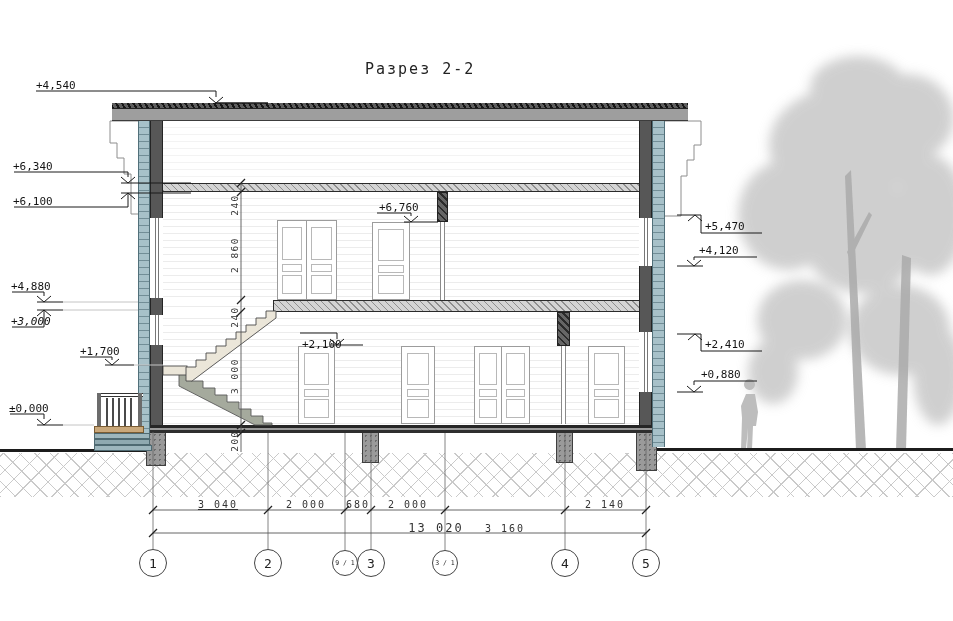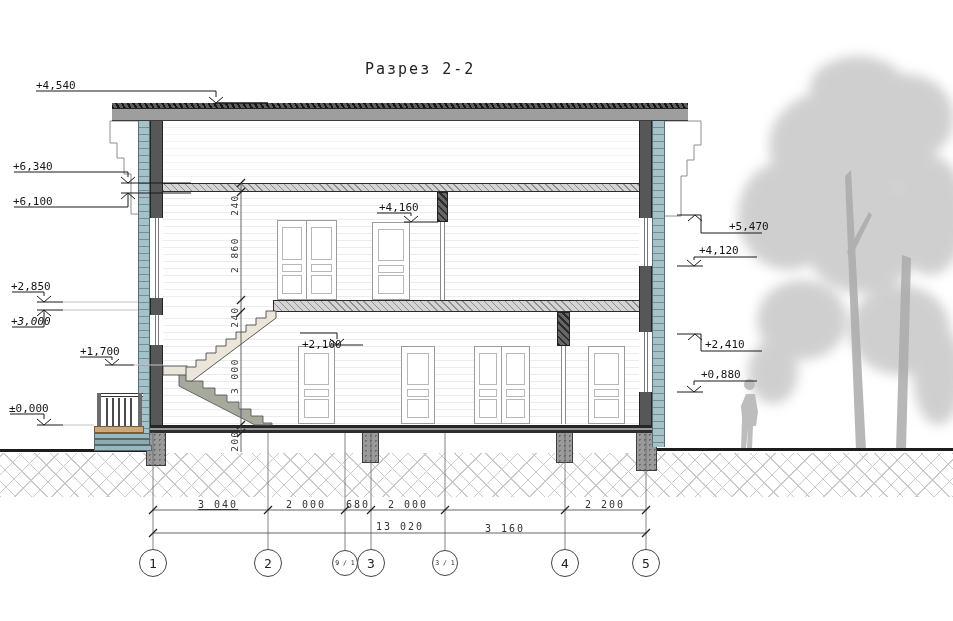--- a/index.html
+++ b/index.html
@@ -4,21 +4,21 @@
 <style>
   html,body{margin:0;padding:0;background:#fff;}
   #canvas{position:relative;width:953px;height:621px;background:#fff;overflow:hidden;
     font-family:"DejaVu Sans Mono","Liberation Mono",monospace;}
   .abs{position:absolute;}
   .title{position:absolute;left:365px;top:60px;font-size:15px;letter-spacing:2px;color:#222;white-space:nowrap;}
   .marker-label{position:absolute;font-size:11px;color:#141414;white-space:nowrap;letter-spacing:0px;}
   .vdim{position:absolute;font-size:9.5px;color:#333;letter-spacing:1.5px;white-space:nowrap;
     transform:translate(-50%,-50%) rotate(-90deg);}
   .hdim{position:absolute;font-size:10px;color:#333;letter-spacing:2px;white-space:nowrap;transform:translateX(-50%);}
-  .total-dim{position:absolute;font-size:10px;color:#333;letter-spacing:2px;white-space:nowrap;transform:translateX(-50%);}
+  .total-dim{position:absolute;font-size:12px;color:#333;letter-spacing:2px;white-space:nowrap;transform:translateX(-50%);margin-left:36px;}
   .bubble{position:absolute;width:28px;height:28px;border:1.2px solid #444;border-radius:50%;
     background:#fff;display:flex;align-items:center;justify-content:center;font-size:13px;color:#222;box-sizing:border-box;}
   .bubble.small{width:26px;height:26px;font-size:6.5px;letter-spacing:0;}
   .room{position:absolute;background:repeating-linear-gradient(180deg,#fff 0 6px,#ececec 6px 7px);}
   .attic{position:absolute;background:repeating-linear-gradient(180deg,#fff 0 6px,#f3f3f3 6px 7px);}
   .slab{position:absolute;background:repeating-linear-gradient(45deg,#8f8f8f 0 1px,#d4d4d4 1px 5px);
     border-top:1.5px solid #2a2a2a;border-bottom:1.5px solid #2a2a2a;box-sizing:border-box;}
   .cladding{position:absolute;background-color:#a7c1c9;
     background-image:repeating-linear-gradient(180deg,rgba(255,255,255,0) 0 6px,rgba(60,90,100,.5) 6px 7px);
     border-left:1px solid #51707a;border-right:1px solid #51707a;box-sizing:border-box;}
@@ -310,43 +310,43 @@
       <line x1="149" y1="537" x2="157" y2="529"></line>
         <line x1="642" y1="537" x2="650" y2="529"></line>
     </g>
   </svg>
 
   <div class="title">Разрез 2-2</div>
 
   <div class="marker-label" style="left:36px;top:79px;">+4,540</div>
   <div class="marker-label" style="left:13px;top:160px;">+6,340</div>
   <div class="marker-label" style="left:13px;top:195px;">+6,100</div>
-  <div class="marker-label" style="left:11px;top:280px;">+2,850</div>
+  <div class="marker-label" style="left:11px;top:280px;">+4,880</div>
   <div class="marker-label" style="left:11px;top:315px;font-style:italic;">+3,000</div>
   <div class="marker-label" style="left:80px;top:345px;">+1,700</div>
   <div class="marker-label" style="left:9px;top:402px;">±0,000</div>
-  <div class="marker-label" style="left:705px;top:220px;margin-left:24px;">+5,470</div>
+  <div class="marker-label" style="left:705px;top:220px;">+5,470</div>
   <div class="marker-label" style="left:699px;top:244px;">+4,120</div>
   <div class="marker-label" style="left:705px;top:338px;">+2,410</div>
   <div class="marker-label" style="left:701px;top:368px;">+0,880</div>
-  <div class="marker-label" style="left:379px;top:201px;">+4,160</div>
+  <div class="marker-label" style="left:379px;top:201px;">+6,760</div>
   <div class="marker-label" style="left:302px;top:321px;margin-top:17px;">+2,100</div>
 
   <div class="vdim" style="left:234px;top:205px;">240</div>
   <div class="vdim" style="left:234px;top:255px;">2 860</div>
   <div class="vdim" style="left:234px;top:317px;">240</div>
   <div class="vdim" style="left:234px;top:376px;">3 000</div>
   <div class="vdim" style="left:234px;top:441px;">200</div>
 
   <div class="hdim" style="left:218px;top:499px;text-decoration:underline;">3 040</div>
   <div class="hdim" style="left:306px;top:499px;">2 000</div>
   <div class="hdim" style="left:358px;top:499px;">680</div>
   <div class="hdim" style="left:408px;top:499px;">2 000</div>
   <div class="hdim" style="left:505px;top:523px;">3 160</div>
-  <div class="hdim" style="left:605px;top:499px;">2 200</div>
+  <div class="hdim" style="left:605px;top:499px;">2 140</div>
   <div class="total-dim" style="left:400px;top:521px;">13 020</div>
 
   <div class="bubble" style="left:139px;top:549px;">1</div>
   <div class="bubble" style="left:254px;top:549px;">2</div>
   <div class="bubble small" style="left:332px;top:550px;">9 / 1</div>
   <div class="bubble" style="left:357px;top:549px;">3</div>
   <div class="bubble small" style="left:432px;top:550px;">3 / 1</div>
   <div class="bubble" style="left:551px;top:549px;">4</div>
   <div class="bubble" style="left:632px;top:549px;">5</div>
 

